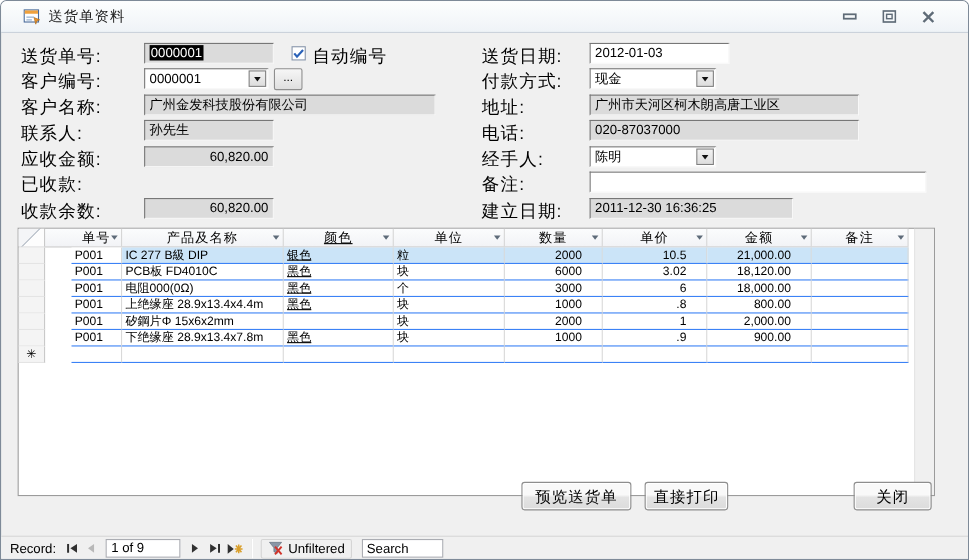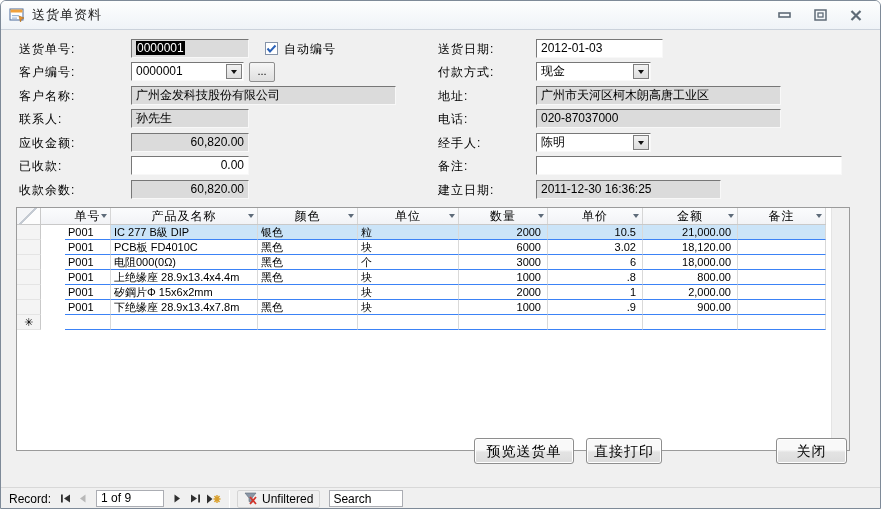--- a/index.html
+++ b/index.html
@@ -1,48 +1,48 @@
 <!DOCTYPE html>
 <html><head>
 <meta charset="utf-8">
 <style>
   html,body{margin:0;padding:0;background:#FFF;}
   *{box-sizing:border-box;}
   body{font-family:"Liberation Sans","DejaVu Sans",sans-serif;width:881px;height:509px;overflow:hidden;}
   .window{position:relative;width:881px;height:509px;background:#F0F0F0;border:1px solid #7E8A98;border-radius:6px 6px 0 0;overflow:hidden;}
   
-  .titlebar{position:absolute;left:0;top:0;right:0;height:29px;background:linear-gradient(#FDFEFE,#EFF3F7);border-bottom:1px solid #CBD2DB;display:flex;align-items:center;padding:0 8px;}
+  .titlebar{position:absolute;left:0;top:0;right:0;height:29px;background:linear-gradient(#FDFEFE,#EFF3F7);border-bottom:1px solid #CBD2DB;display:flex;align-items:center;padding:0 20px;}
   .title-text{font-size:13px;color:#222;margin-left:7px;letter-spacing:1px;}
   .win-controls{margin-left:auto;display:flex;align-items:center;gap:16px;padding-right:6px;}
   .winbtn{width:20px;height:16px;display:flex;align-items:center;justify-content:center;cursor:default;}
   
-  .lbl{position:absolute;font-size:12px;color:#000;white-space:nowrap;letter-spacing:1px;}
+  .lbl{position:absolute;font-size:16px;color:#000;white-space:nowrap;letter-spacing:1px;}
   .fld{position:absolute;height:19px;background:#FFF;border:1px solid;border-color:#777 #F8F8F8 #F8F8F8 #777;font-size:12px;line-height:17px;padding:0 4px;white-space:nowrap;overflow:hidden;color:#000;}
   .fld.gray{background:#DBDBDB;}
   .fld.num{text-align:right;}
   .seltext{background:#000;color:#FFF;padding:0 1px;}
   .combo-btn{position:absolute;top:1px;right:1px;bottom:1px;width:16px;background:linear-gradient(#F2F2F2,#DDD);border:1px solid #7E7E7E;display:flex;align-items:center;justify-content:center;}
   .tri-down{width:0;height:0;border-left:3.5px solid transparent;border-right:3.5px solid transparent;border-top:4px solid #111;}
   .mini-btn{position:absolute;height:20px;background:linear-gradient(#F6F6F6,#DFDFDF);border:1px solid #8E8E8E;border-radius:2px;font-size:11px;line-height:16px;text-align:center;color:#000;}
   .checkbox{position:absolute;width:13px;height:13px;background:#FFF;border:1px solid #8593A8;display:flex;align-items:center;justify-content:center;}
   
   .subform{position:absolute;left:15px;top:206px;width:834px;height:244px;background:#FFF;border:1px solid #9B9B9B;}
   .vscroll{position:absolute;top:0;right:0;bottom:0;width:18px;background:#F0F0F0;border-left:1px solid #E4E4E4;}
   .grid{position:absolute;left:0;top:0;font-size:11px;color:#000;}
   .thead{display:flex;height:17px;background:linear-gradient(#FBFCFD,#F2F3F6);border-bottom:1px solid #C9C9C9;}
   .corner{width:24px;border-right:1px solid #C9C9C9;background:linear-gradient(135deg,#F4F5F7 46%,#C4CAD2 46%,#C4CAD2 52%,#FDFDFD 52%);}
   .hcell{position:relative;display:flex;align-items:center;justify-content:center;border-right:1px solid #D6D6D6;font-size:12px;letter-spacing:1px;}
   .harrow{position:absolute;right:3px;top:6px;width:0;height:0;border-left:3px solid transparent;border-right:3px solid transparent;border-top:4px solid #5E6B79;}
   .trow{display:flex;height:15px;}
   .rowsel{width:24px;background:#F4F4F4;border-right:1px solid #C9C9C9;border-bottom:1px solid #E4E4E4;text-align:center;font-size:11px;line-height:14px;color:#000;}
   .cell{border-right:1px solid #D9D9D9;border-bottom:1px solid #3b82f6;padding:0 3px;line-height:14px;white-space:nowrap;overflow:hidden;}
-  .cell.num{text-align:right;padding-right:6px;}
+  .cell.num{text-align:right;padding-right:18px;}
   .trow.sel .cell{background:#CBE4F8;}
   .trow.sel .cell.c0{background:#FFF;}
-  .c0{width:46px;margin-left:24px;}.c1{width:147px;}.c2{width:100px;}.c3{width:101px;}.c4{width:89px;}.c5{width:95px;}.c6{width:95px;}.c7{width:88px;}
+  .c0{width:46px;margin-left:24px;}.c1{width:147px;}.c2{width:100px;text-decoration:underline;}.c3{width:101px;}.c4{width:89px;}.c5{width:95px;}.c6{width:95px;}.c7{width:88px;}
   
   .action-btn{position:absolute;top:437px;height:26px;background:linear-gradient(#F9F9F9 45%,#E3E3E3 55%,#DCDCDC);border:1px solid #8E8E8E;border-radius:3px;font-size:14px;color:#000;text-align:center;line-height:24px;letter-spacing:1px;box-shadow:inset 0 0 0 1px #FFF;cursor:default;}
   
   .navbar{position:absolute;left:0;right:0;top:486px;height:22px;background:#F0F0F0;border-top:1px solid #D8D8D8;display:flex;align-items:center;padding-left:8px;font-size:12px;color:#000;}
   .navbtn{width:16px;height:16px;display:flex;align-items:center;justify-content:center;margin:0 1px;}
   .pos-box{width:68px;height:17px;background:#FFF;border:1px solid #ABADB3;font-size:12px;line-height:15px;padding-left:4px;margin:0 4px;}
   .nav-sep{width:1px;height:18px;background:#C6C6C6;border-right:1px solid #FFF;margin:0 7px;}
   .filter-area{display:flex;align-items:center;gap:5px;padding:1px 6px;border:1px solid #D5D5D5;border-radius:2px;height:18px;}
   .search-box{width:74px;height:17px;background:#FFF;border:1px solid #ABADB3;font-size:12px;padding:0 3px;margin-left:9px;font-family:"Liberation Sans","DejaVu Sans",sans-serif;color:#000;}
 </style>
@@ -109,21 +109,20 @@
     <span>0000001</span>
     <span class="combo-btn">
         <span class="tri-down"></span>
       </span>
   </div>
   <div class="mini-btn" style="left:248px;top:61px;width:26px">...</div>
 
   <div class="fld gray" style="left:130px;top:108px;width:118px">孙先生</div>
   <div class="fld gray" style="left:130px;top:85px;width:265px">广州金发科技股份有限公司</div>
   <div class="fld gray num" style="left:130px;top:132px;width:118px">60,820.00</div>
-  <div class="fld num" style="left:130px;top:155px;width:118px">0.00</div>
   <div class="fld gray num" style="left:130px;top:179px;width:118px">60,820.00</div>
 
   <div class="fld" style="left:535px;top:38px;width:127px">2012-01-03</div>
 
   <div class="fld" style="left:535px;top:61px;width:115px">
     <span>现金</span>
     <span class="combo-btn">
         <span class="tri-down"></span>
       </span>
   </div>

